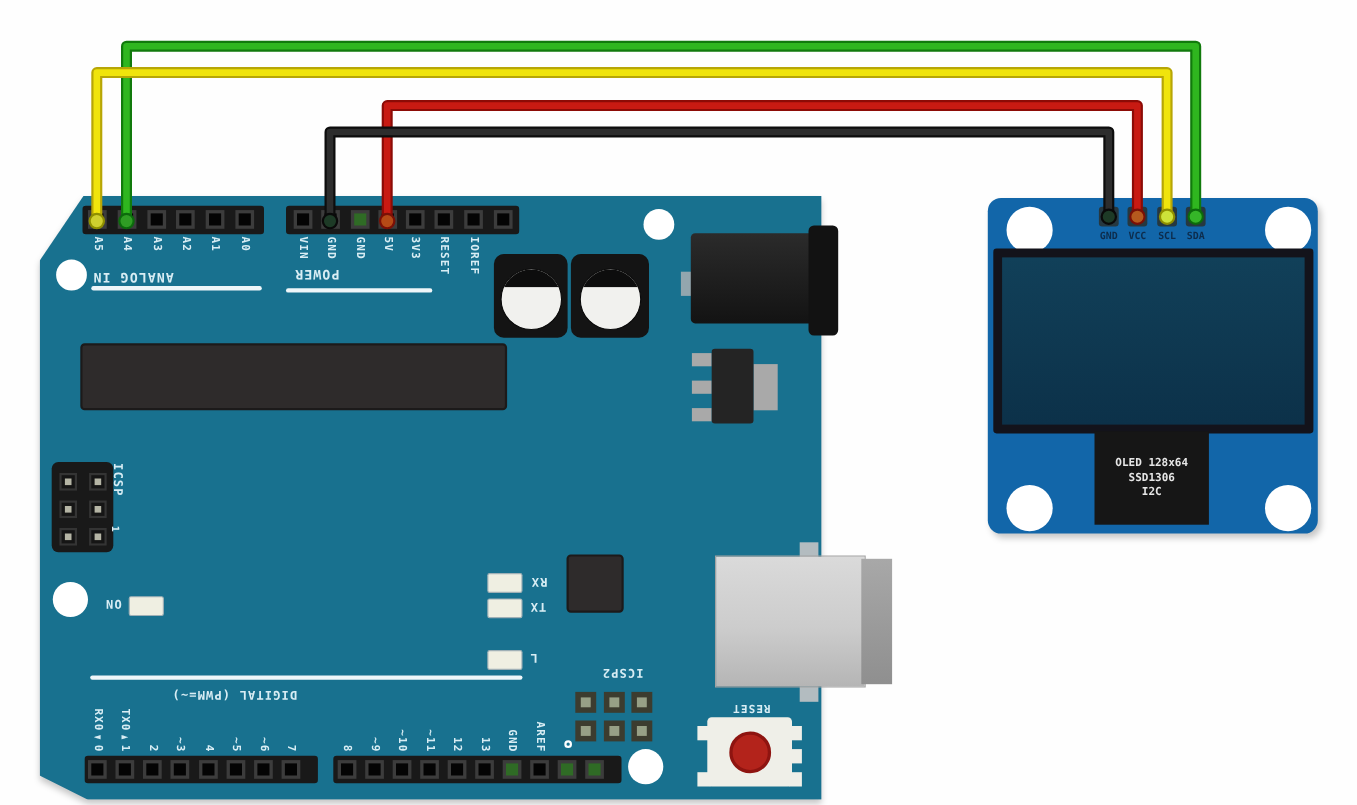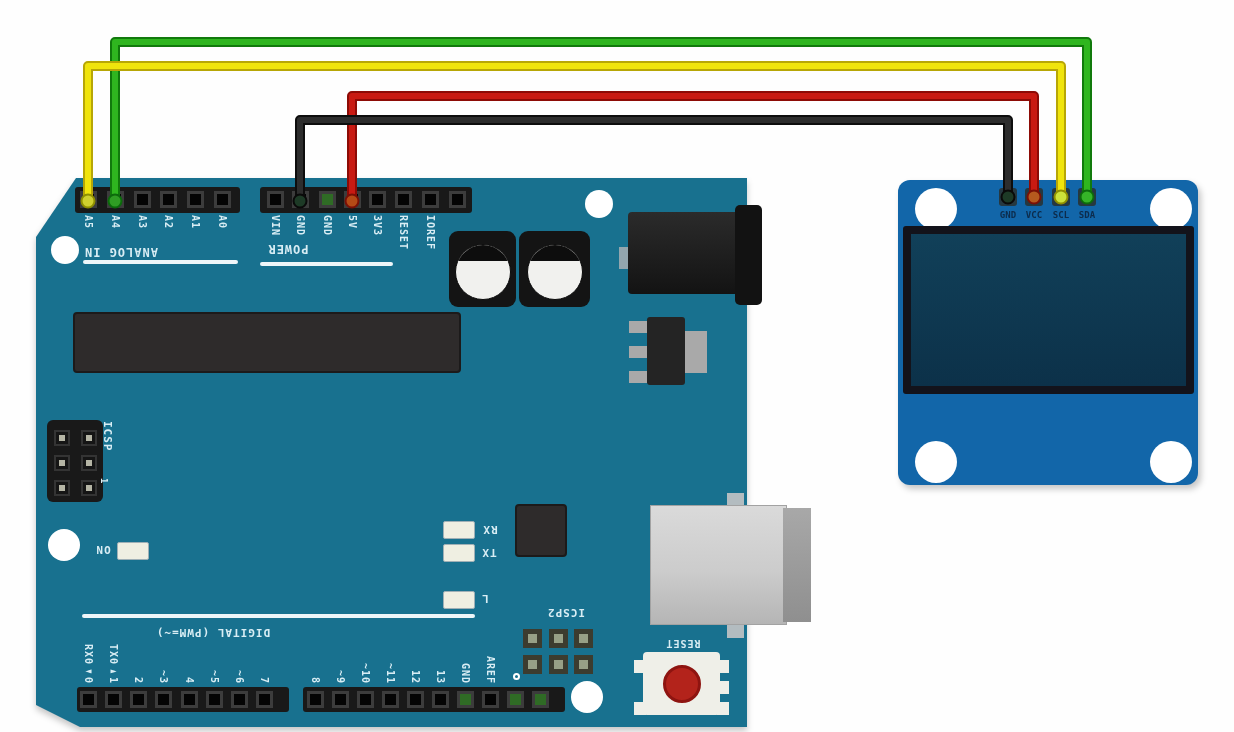--- a/index.html
+++ b/index.html
@@ -143,20 +143,25 @@
     <div class="usb-cap"></div>
   </div>
 
   <div id="oled">
     <div class="hole" style="left:17px;top:8px;width:42px;height:42px;"></div>
     <div class="hole" style="left:252px;top:8px;width:42px;height:42px;"></div>
     <div class="hole" style="left:17px;top:261px;width:42px;height:42px;"></div>
     <div class="hole" style="left:252px;top:261px;width:42px;height:42px;"></div>
     <div id="oled-screen-frame"></div>
     <div id="oled-screen"></div>
+    <div id="oled-plate">
+      <span>OLED 128x64</span>
+      <span>SSD1306</span>
+      <span>I2C</span>
+    </div>
   </div>
 
   <div id="gen">
       <div class="hstrip" style="left: 75px; top: 187px; width: 165px; height: 26px;"></div>
       <div class="pin" style="left: 79.5px; top: 191px;">
         <div class="pin-in"></div>
       </div>
       <div class="vwrap top" style="left: 80px; top: 215px; height: 58px;">
         <span class="vtext">A5</span>
       </div>

